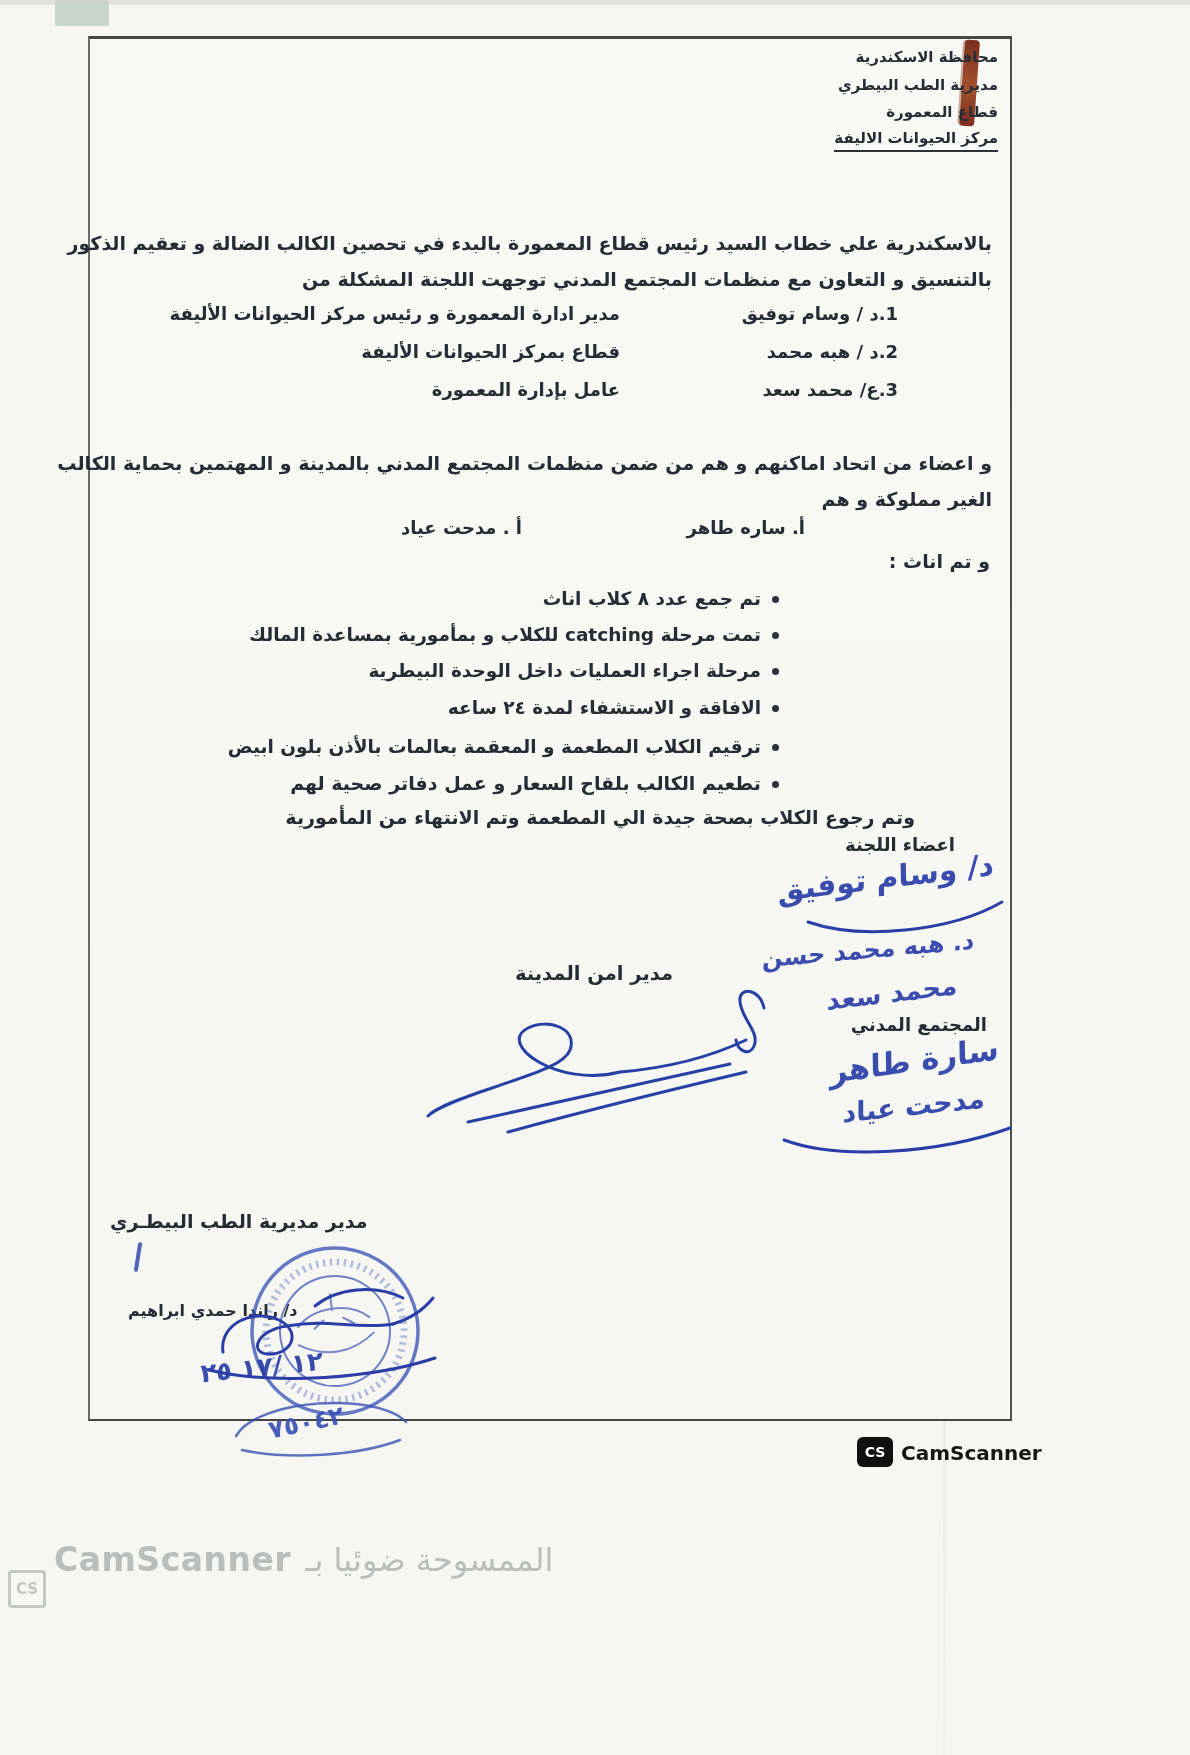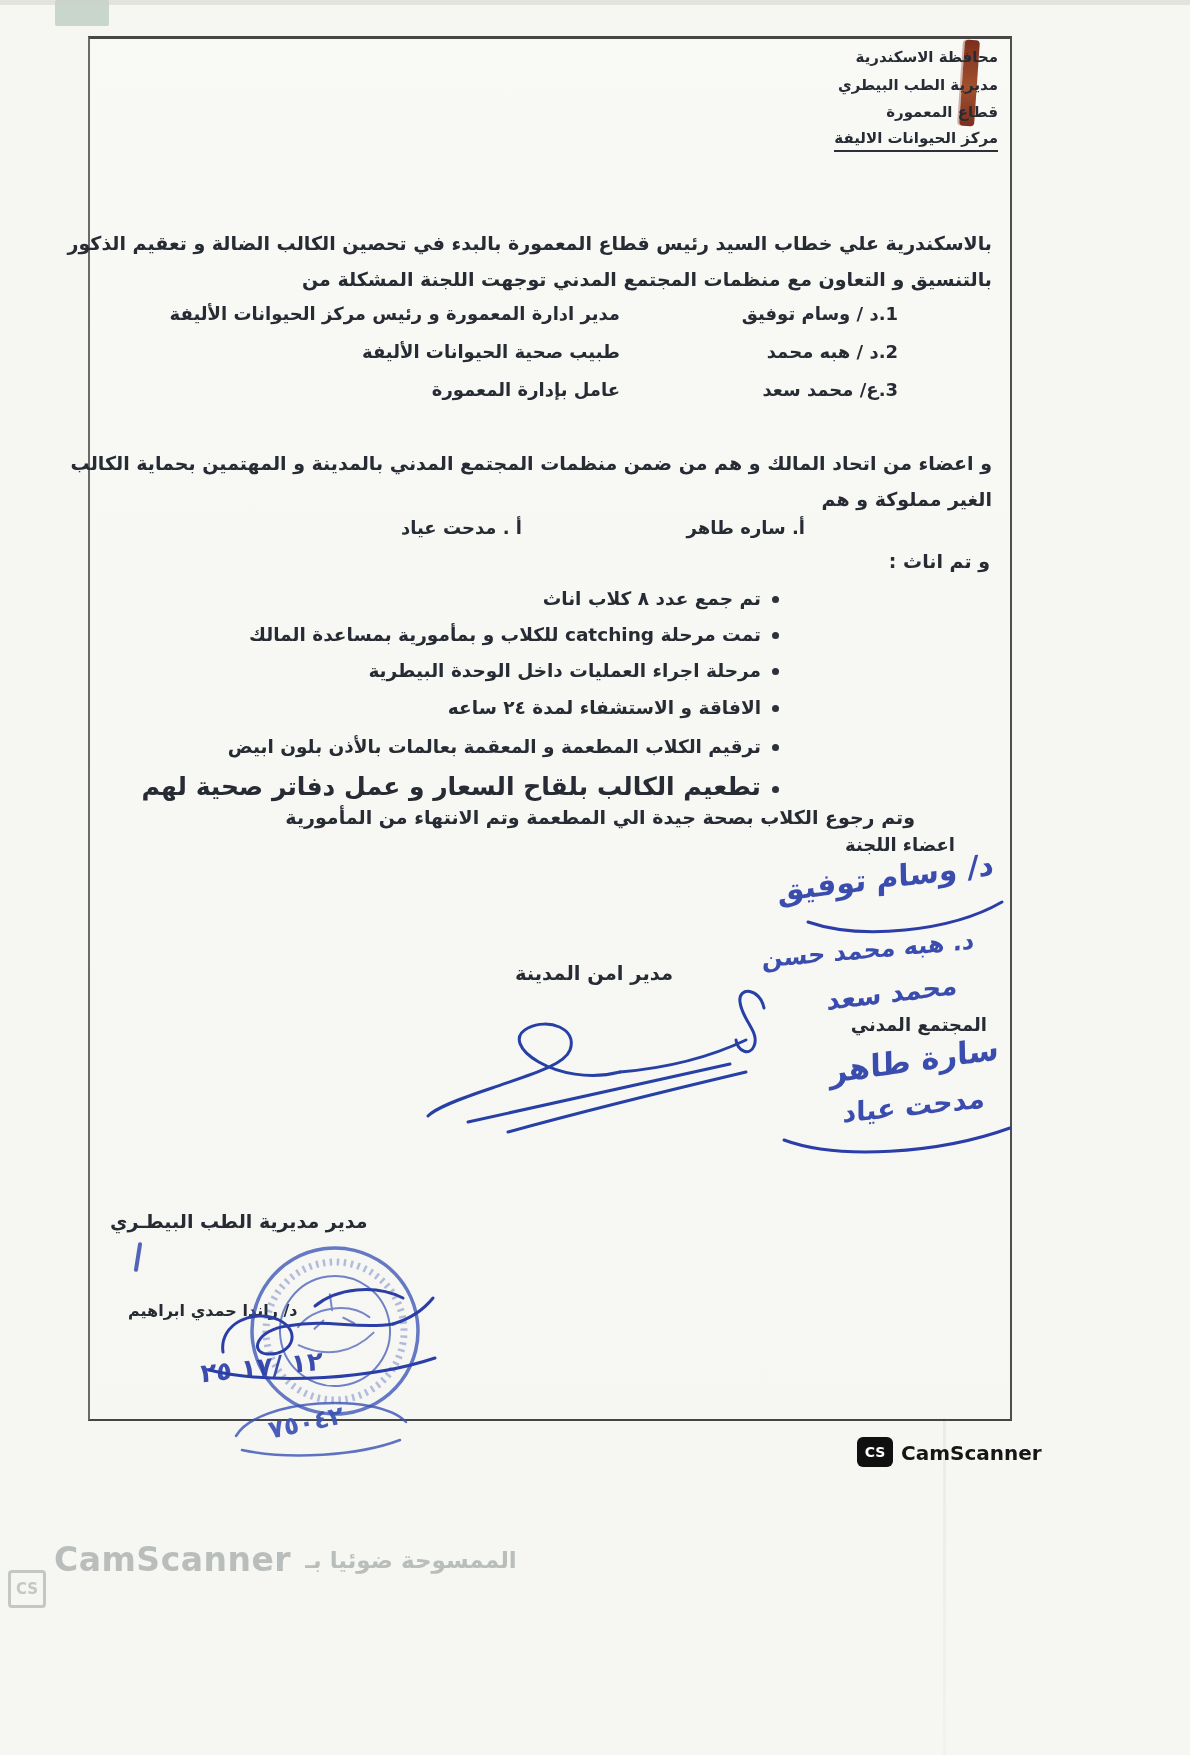--- a/index.html
+++ b/index.html
@@ -24,21 +24,21 @@
   .dot { display:inline-block; width:7px; height:7px; border-radius:50%; background:#2d323a; margin-left:11px; vertical-align:2px; }
   .artifact { position:absolute; pointer-events:none; }
   .badge-cs {
     position:absolute; left:857px; top:1437px; width:36px; height:30px;
     background:#101010; border-radius:6px; color:#fff; font-weight:700; font-size:14px;
     display:flex; align-items:center; justify-content:center;
   }
   .badge-name { position:absolute; left:901px; top:1441px; font-size:20px; font-weight:600; color:#161616; }
   .wm-row { position:absolute; left:54px; top:1540px; display:flex; align-items:center; direction:ltr; }
   .wm-brand { font-size:33px; font-weight:700; color:#b9bdbc; letter-spacing:.5px; }
-  .wm-text { font-size:23px; font-weight:700; color:#b9bdbc; margin-left:14px; direction:rtl; }
+  .wm-text { font-size:32px; font-weight:400; color:#b9bdbc; margin-left:14px; direction:rtl; }
   .wm-cs {
     position:absolute; left:8px; top:1570px; width:32px; height:32px;
     border:3px solid #c3c7c6; border-radius:4px; color:#c3c7c6;
     font-size:15px; font-weight:700; display:flex; align-items:center; justify-content:center;
   }
 </style>
 </head>
 <body>
 
 <div class="scan">
@@ -61,28 +61,28 @@
   <div class="t" style="right:198px; top:268px; font-size:19px;">بالتنسيق و التعاون مع منظمات المجتمع المدني توجهت اللجنة المشكلة من</div>
 
   <div class="t" style="right:292px; top:303px; font-size:18px;">
     <span class="b">1.</span><span>د / وسام توفيق</span>
   </div>
   <div class="t" style="right:570px; top:303px; font-size:18px;">مدير ادارة المعمورة و رئيس مركز الحيوانات الأليفة</div>
 
   <div class="t" style="right:292px; top:341px; font-size:18px;">
     <span class="b">2.</span><span>د / هبه محمد</span>
   </div>
-  <div class="t" style="right:570px; top:341px; font-size:18px;">طبيب صحية الحيوانات الأليفة</div>
+  <div class="t" style="right:570px; top:341px; font-size:18px;">قطاع بمركز الحيوانات الأليفة</div>
 
   <div class="t" style="right:292px; top:379px; font-size:18px;">
     <span class="b">3.</span><span>ع/ محمد سعد</span>
   </div>
   <div class="t" style="right:570px; top:379px; font-size:18px;">عامل بإدارة المعمورة</div>
 
-  <div class="t" style="right:198px; top:452px; font-size:19px;">و اعضاء من اتحاد المالك و هم من ضمن منظمات المجتمع المدني بالمدينة و المهتمين بحماية الكالب</div>
+  <div class="t" style="right:198px; top:452px; font-size:19px;">و اعضاء من اتحاد اماكنهم و هم من ضمن منظمات المجتمع المدني بالمدينة و المهتمين بحماية الكالب</div>
   <div class="t" style="right:198px; top:488px; font-size:19px;">الغير مملوكة و هم</div>
 
   <div class="t" style="right:385px; top:517px; font-size:18px;">أ. ساره طاهر</div>
   <div class="t" style="right:668px; top:517px; font-size:18px;">أ . مدحت عياد</div>
 
   <div class="t" style="right:200px; top:550px; font-size:19px;">و تم اناث :</div>
 
   <div class="t" style="right:411px; top:588px; font-size:18.5px;">
     <span class="dot"></span><span>تم جمع عدد ٨ كلاب اناث</span>
   </div>
@@ -91,21 +91,21 @@
   </div>
   <div class="t" style="right:411px; top:660px; font-size:18.5px;">
     <span class="dot"></span><span>مرحلة اجراء العمليات داخل الوحدة البيطرية</span>
   </div>
   <div class="t" style="right:411px; top:697px; font-size:18.5px;">
     <span class="dot"></span><span>الافاقة و الاستشفاء لمدة ٢٤ ساعه</span>
   </div>
   <div class="t" style="right:411px; top:736px; font-size:18.5px;">
     <span class="dot"></span><span>ترقيم الكلاب المطعمة و المعقمة بعالمات بالأذن بلون ابيض</span>
   </div>
-  <div class="t" style="right:411px; top:772px; font-size:25px;">
+  <div class="t" style="right:411px; top:772px; font-size:19px;">
     <span class="dot"></span><span>تطعيم الكالب بلقاح السعار و عمل دفاتر صحية لهم</span>
   </div>
 
   <div class="t" style="right:275px; top:806px; font-size:19px;">وتم رجوع الكلاب بصحة جيدة الي المطعمة وتم الانتهاء  من المأمورية</div>
 
   <div class="t b" style="right:235px; top:834px; font-size:18px;">اعضاء اللجنة</div>
 
   <div class="hand" style="right:195px; top:860px; font-size:30px; transform:rotate(-7deg) skewX(-6deg);">د/ وسام توفيق</div>
   <svg class="svgmark" style="left:800px; top:896px;" width="210" height="50" viewBox="0 0 210 50">
     <path d="M202,6 C150,36 60,44 8,26" stroke="#2b3ea8" stroke-width="3" fill="none" stroke-linecap="round"></path>

